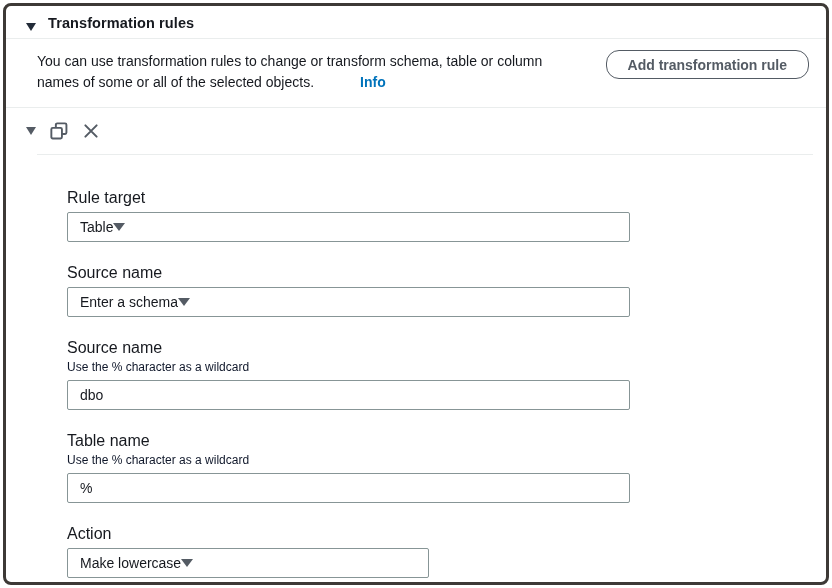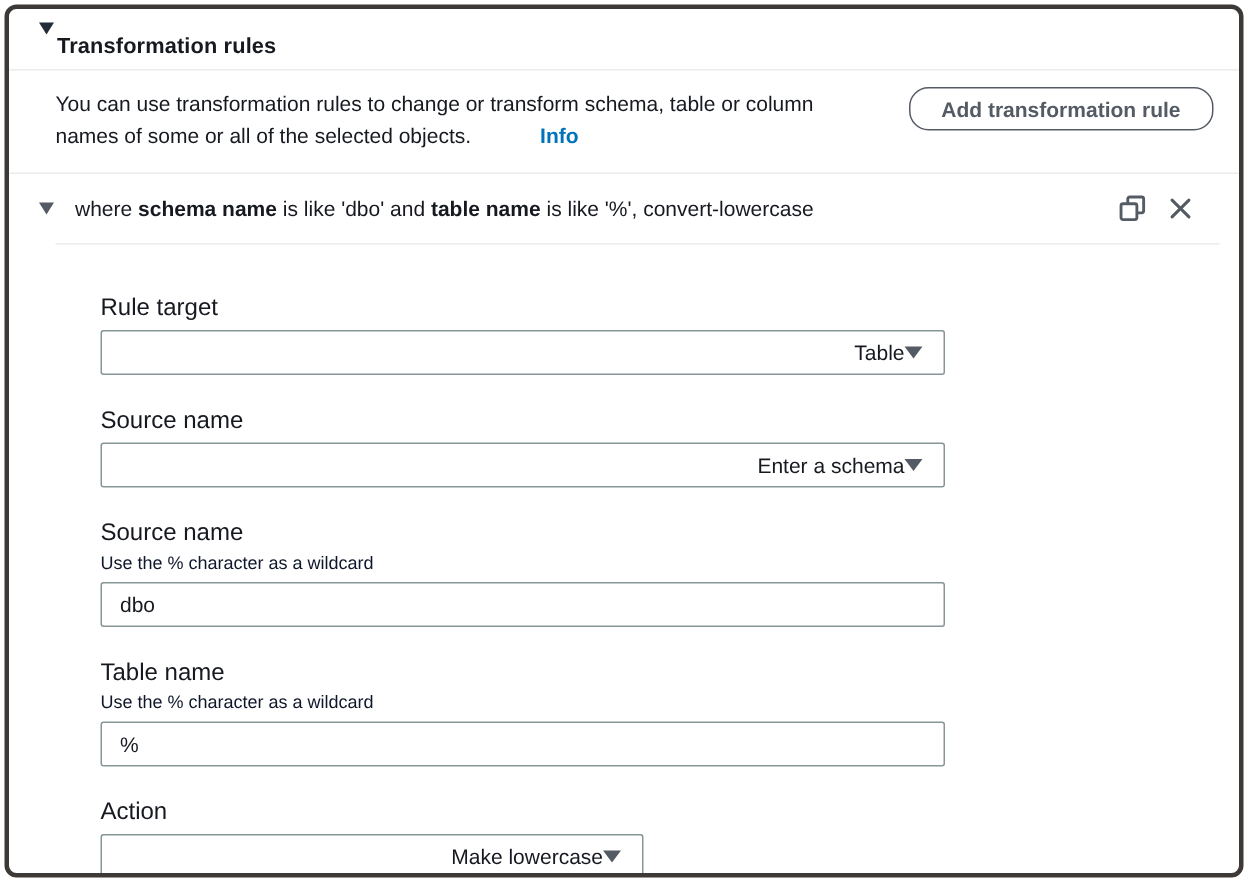--- a/index.html
+++ b/index.html
@@ -15,24 +15,23 @@
     position: absolute;
     left: 3px; top: 3px;
     width: 826px; height: 582px;
     background: #fff;
     border: 3px solid #3d3936;
     border-radius: 8px;
     overflow: hidden;
   }
   
   .panel-header {
-    display: flex; align-items: flex-start;
+    display: flex; align-items: flex-end;
     padding: 9px 20px 7px 20px;
     cursor: pointer;
-    flex-direction: column;
   }
   .caret {
     display: inline-block; width: 0; height: 0;
     border-left: 5.5px solid transparent;
     border-right: 5.5px solid transparent;
     border-top: 8px solid #31465f;
   }
   .caret.dark { border-top-color: #222b38; }
   .caret.gray { border-top-color: #545b64; }
   .panel-title {
@@ -84,21 +83,21 @@
   }
   .control {
     width: 563px; height: 30px;
     border: 1px solid #879596; border-radius: 2px;
     background: #fff;
     display: flex; align-items: center;
     padding: 0 12px;
     font-size: 14px; color: #16191f;
     font-family: "Liberation Sans", sans-serif;
   }
-  .select { justify-content: flex-end; cursor: pointer; }
+  .select { justify-content: flex-start; cursor: pointer; }
   .select .caret {
     border-left-width: 6px; border-right-width: 6px; border-top-width: 8px;
     margin-right: 2px;
   }
   .select.narrow { width: 362px; }
   input.control { outline: none; }
 </style>
 </head>
 <body>
 
@@ -114,21 +113,20 @@
   <div class="intro">
     <div class="intro-line">You can use transformation rules to change or transform schema, table or column</div>
     <div class="intro-line"><span>names of some or all of the selected objects.</span><a class="info-link" href="#">Info</a></div>
     <button class="add-btn">Add transformation rule</button>
   </div>
 
   <div class="divider"></div>
 
   <div class="rule-row">
     <span class="caret gray"></span>
-    <div class="rule-text"><span>where </span><b>schema name</b><span> is like 'dbo' and </span><b>table name</b><span> is like '%', convert-lowercase</span></div>
     <div class="rule-icons">
       <span class="icon-btn">
         <svg width="18" height="18" viewBox="0 0 16 16">
           <rect x="5.2" y="1.2" width="9.4" height="9.4" rx="1.2" fill="none" stroke="#545b64" stroke-width="1.7"></rect>
           <rect x="1.2" y="5.2" width="9.4" height="9.4" rx="1.2" fill="#ffffff" stroke="#545b64" stroke-width="1.7"></rect>
         </svg>
       </span>
       <span class="icon-btn">
         <svg width="18" height="18" viewBox="0 0 16 16">
           <path d="M3 3 L13 13 M13 3 L3 13" stroke="#545b64" stroke-width="1.8" stroke-linecap="round" fill="none"></path>

